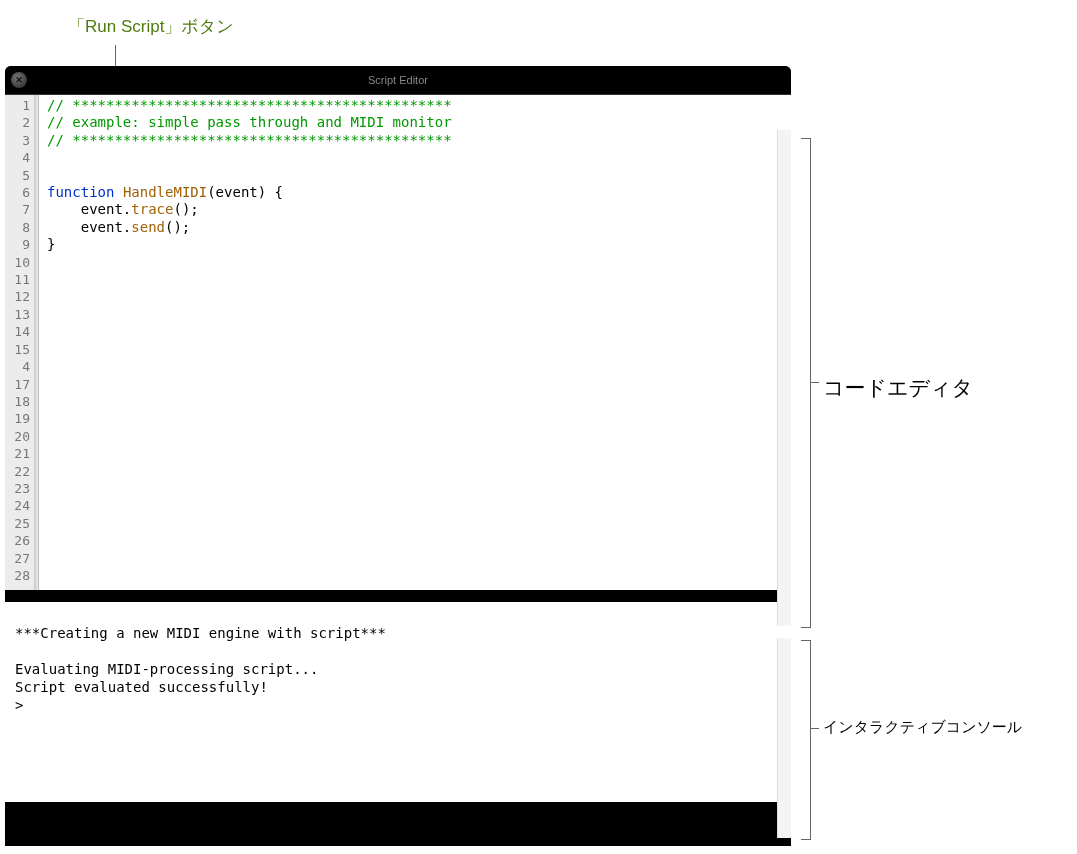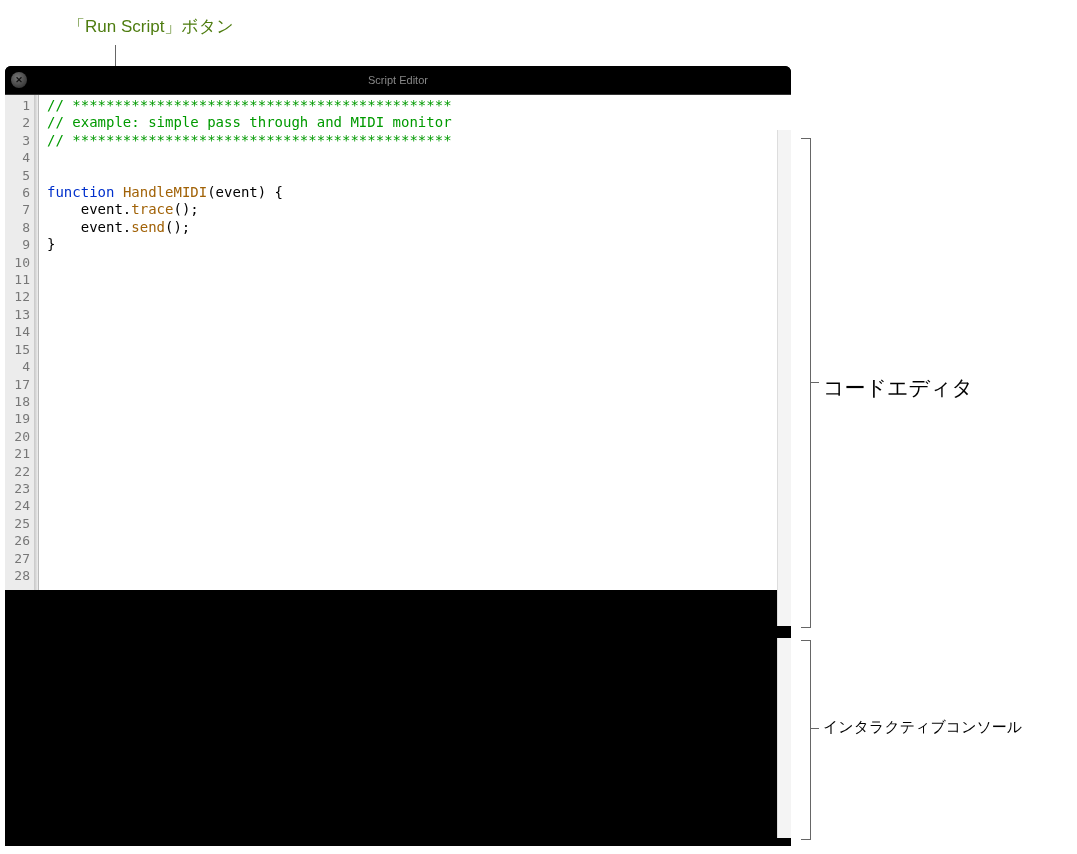--- a/index.html
+++ b/index.html
@@ -250,14 +250,19 @@
         <div>25</div>
         <div>26</div>
         <div>27</div>
         <div>28</div>
       </div>
     <div class="gutter-border"></div>
     <div class="code" id="code"><div><span class="c-comment">// *********************************************</span></div><div><span class="c-comment">// example: simple pass through and MIDI monitor</span></div><div><span class="c-comment">// *********************************************</span></div><div>&nbsp;</div><div>&nbsp;</div><div><span class="c-keyword">function</span> <span class="c-func">HandleMIDI</span>(event) {</div><div>    event.<span class="c-func">trace</span>();</div><div>    event.<span class="c-func">send</span>();</div><div>}</div></div>
   </div>
   <div class="scrollbar-v"></div>
   <div class="divider"></div>
+  <div class="console" id="console">***Creating a new MIDI engine with script***
+
+Evaluating MIDI-processing script...
+Script evaluated successfully!
+&gt;</div>
   <div class="scrollbar-v2"></div>
 </div>
 
 </body></html>

